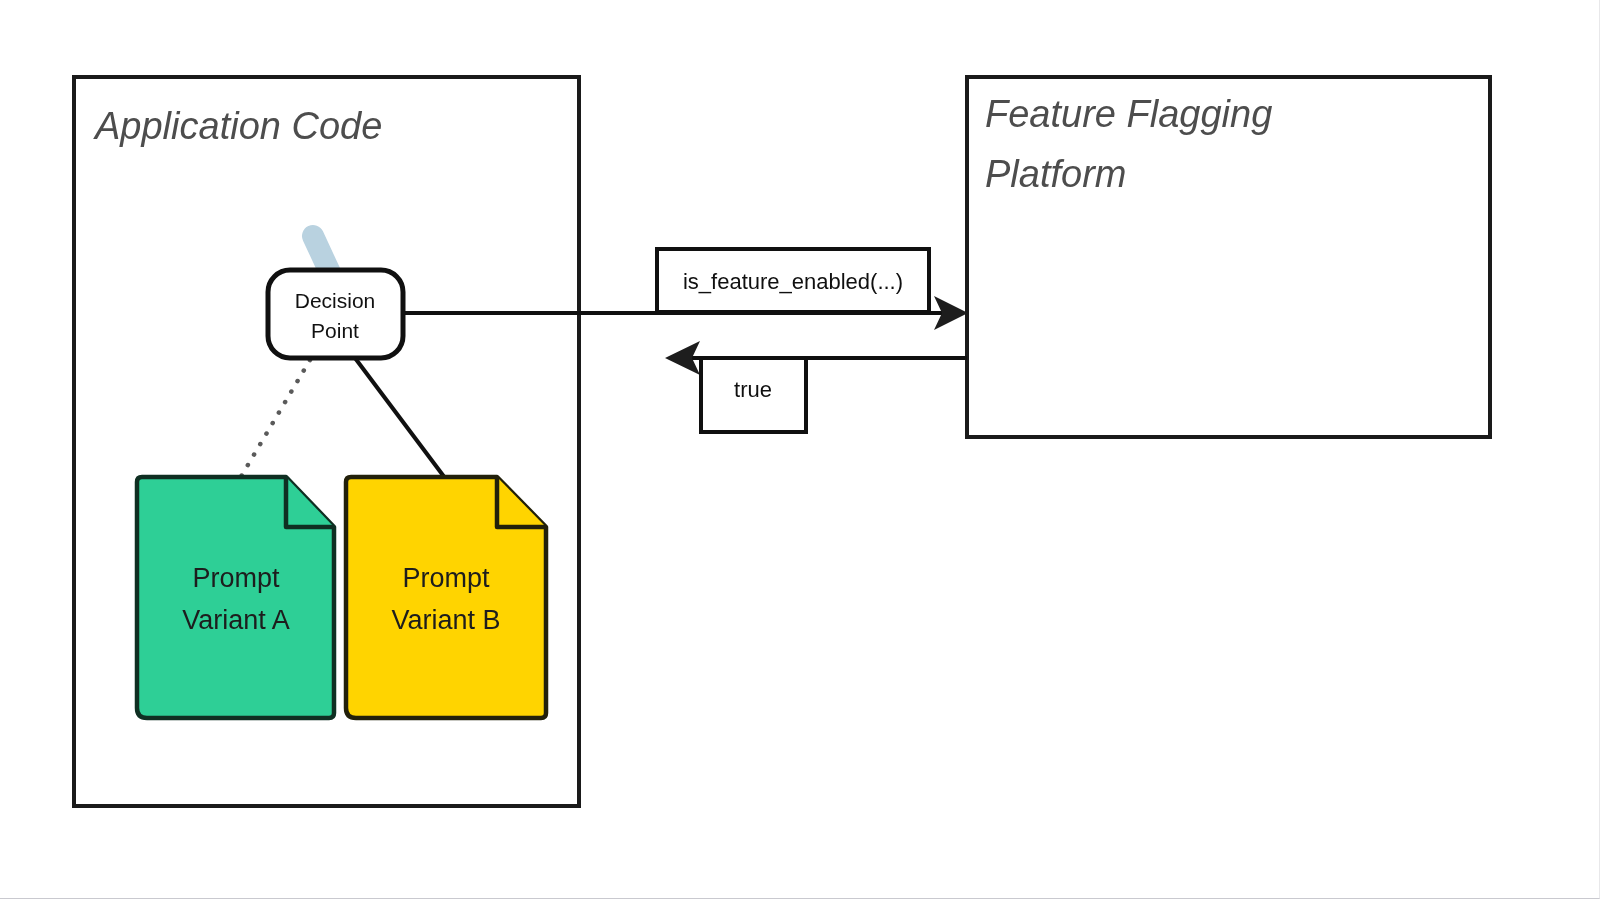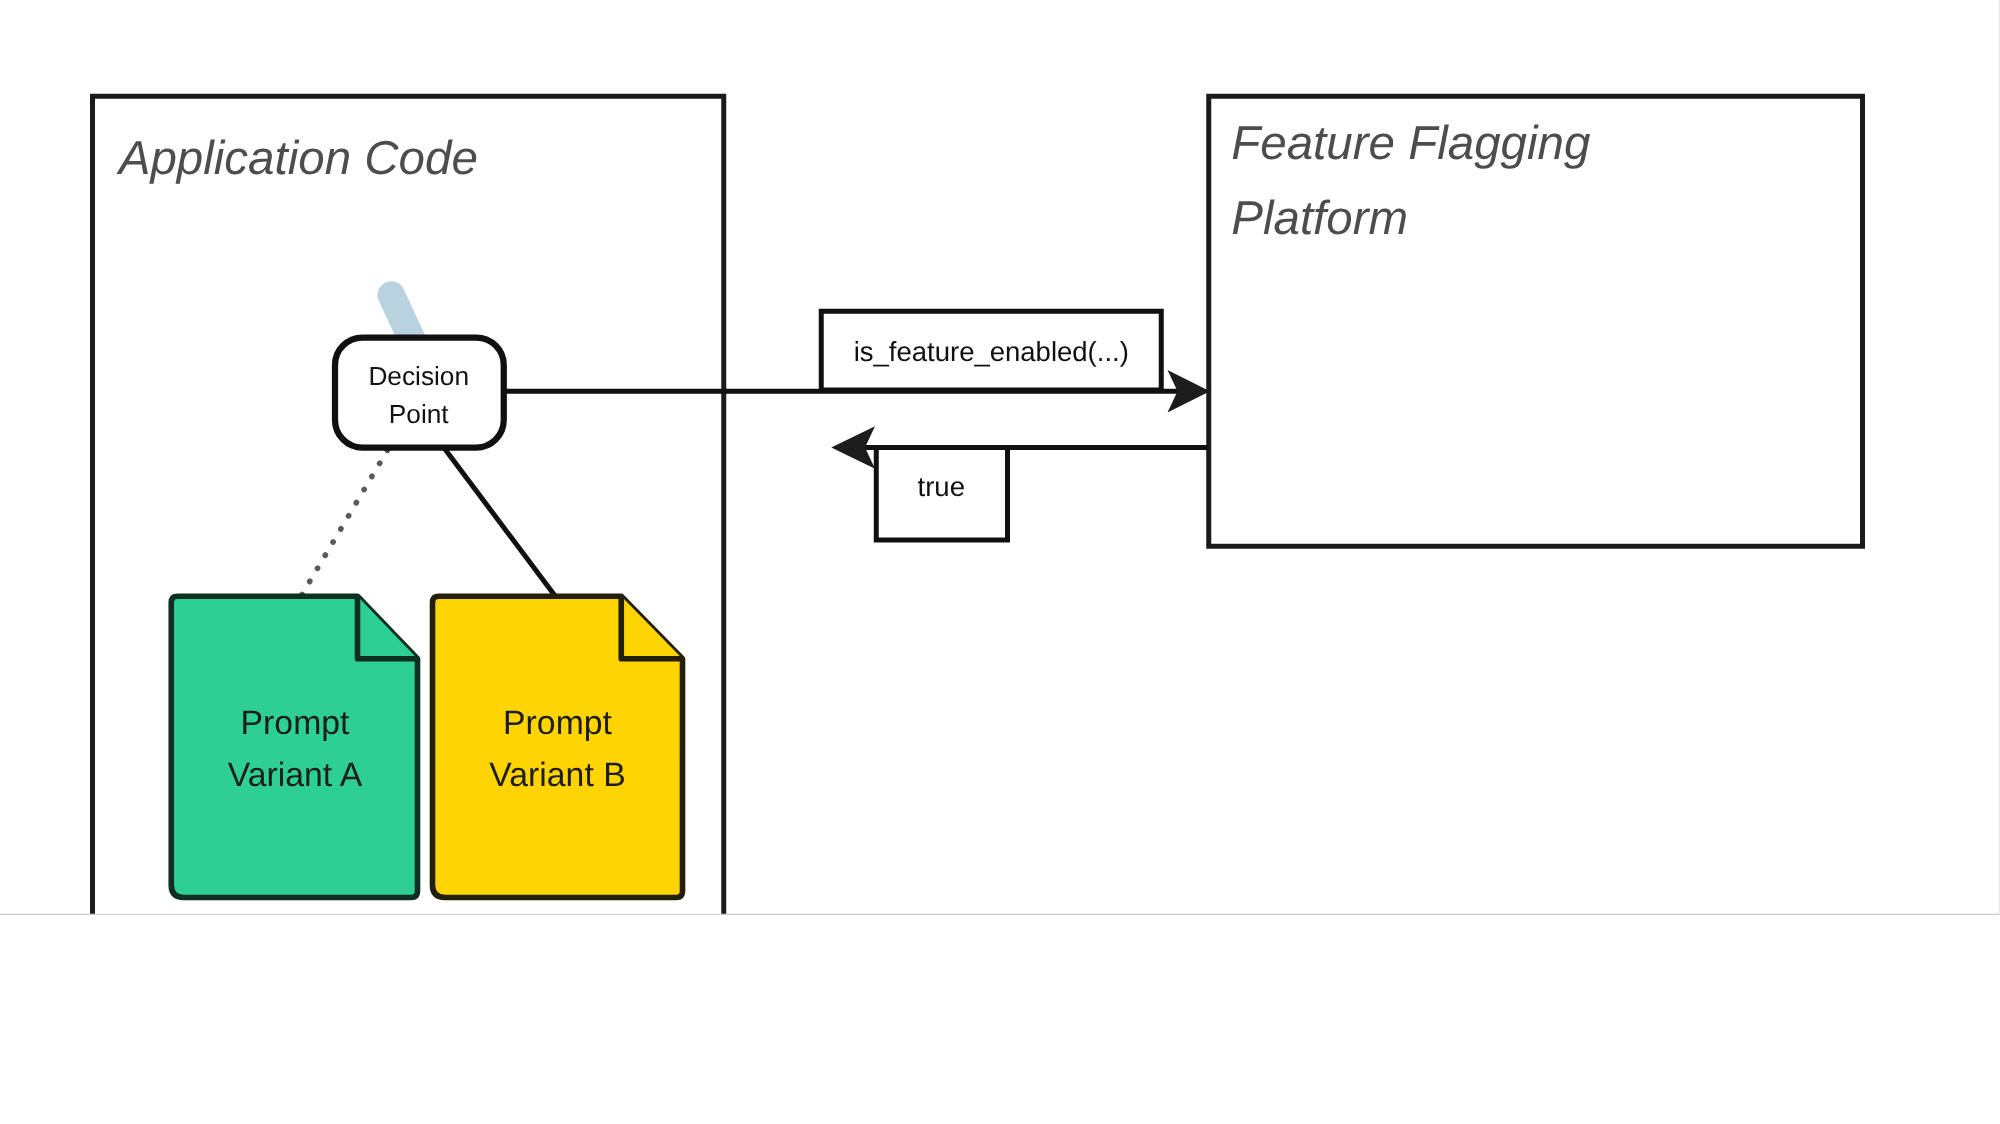--- a/index.html
+++ b/index.html
@@ -7,21 +7,21 @@
     margin: 0;
     padding: 0;
     background: #ffffff;
   }
   body {
     font-family: "Liberation Sans", "DejaVu Sans", sans-serif;
   }
   #canvas {
     position: relative;
     width: 1600px;
-    height: 732px;
+    height: 899px;
     background: #ffffff;
     overflow: hidden;
     border-right: 1px solid #e8e8ea;
     border-bottom: 1px solid #c9c9cf;
     box-sizing: border-box;
   }
   #diagram-svg {
     position: absolute;
     left: 0;
     top: 0;

